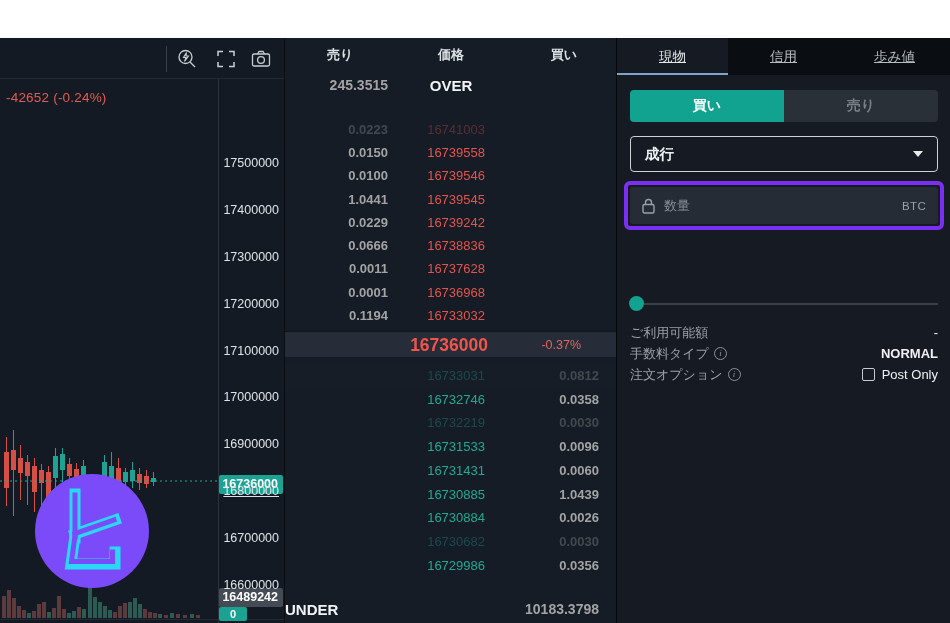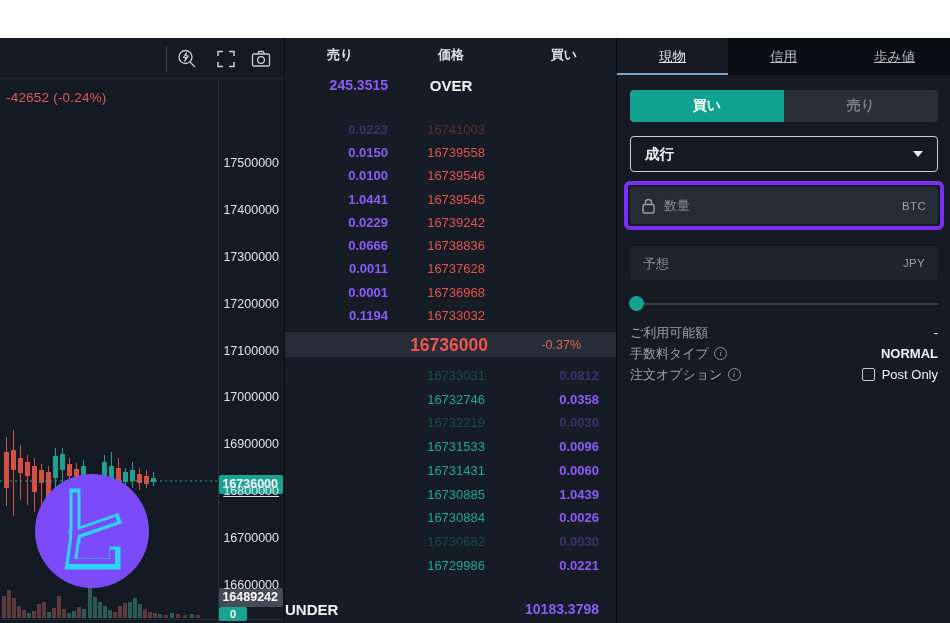--- a/index.html
+++ b/index.html
@@ -31,21 +31,21 @@
     padding:0;background:#1aa392;}
   .logo{position:absolute;left:35px;top:436px;width:114px;height:114px;}
   
   .book-sec{left:284px;width:332px;background:var(--book-bg);border-left:1px solid #0a0d13;}
   .ob-head{position:absolute;top:8px;left:0;width:332px;height:20px;font-size:13px;font-weight:bold;color:#dde1e6;}
   .ob-head .h-sell{position:absolute;left:42px;}
   .ob-head .h-price{position:absolute;left:0;width:332px;text-align:center;}
   .ob-head .h-buy{position:absolute;right:40px;}
   .ob-row{position:absolute;left:0;width:332px;}
   .ob-row span{position:absolute;transform:translateY(-50%);top:50%;white-space:nowrap;}
-  .sz{font-size:13px;font-weight:bold;color:#8b5cf6;}
+  .sz{font-size:13px;font-weight:bold;color:#a3a3a3;}
   .sz.ask{right:229px;} .sz.bid{right:18px;}
   .px{font-size:13px;right:132px;}
   .px.ask{color:var(--red);} .px.bid{color:var(--green);}
   .dim{opacity:.32;}
   .over-row{top:36px;height:22px;}
   .over-row .lbl{left:0;width:332px;text-align:center;font-size:15px;font-weight:bold;color:#f2f4f6;}
   .over-row .sz{font-size:14px;}
   .under-row{top:560px;height:22px;}
   .under-row .lbl{left:0;width:332px;text-align:left;font-size:15px;font-weight:bold;color:#f2f4f6;}
   .under-row .sz{font-size:14px;right:18px;}
@@ -330,21 +330,21 @@
         </div>
         <div class="ob-row" style="height: 23.75px;">
           <span class="sz bid">0.0026</span>
           <span class="px bid">16730884</span>
         </div>
         <div class="ob-row dim" style="height: 23.75px;">
           <span class="sz bid">0.0030</span>
           <span class="px bid">16730682</span>
         </div>
         <div class="ob-row" style="height: 23.75px;">
-          <span class="sz bid">0.0221</span>
+          <span class="sz bid">0.0356</span>
           <span class="px bid">16729986</span>
         </div>
       </div>
 
     <div class="ob-row under-row">
       <span class="lbl">UNDER</span>
       <span class="sz">10183.3798</span>
     </div>
   </section>
 
@@ -369,24 +369,20 @@
       <div class="qty-field">
         <svg class="lock" viewBox="0 0 13 16" fill="none" stroke="#9aa0a7" stroke-width="1.4">
           <rect x="1" y="6.5" width="11" height="8.5" rx="1.5"></rect>
           <path d="M3.5 6.5 V4.5 a3 3 0 0 1 6 0 V6.5"></path>
         </svg>
         <input class="field-input" placeholder="数量" style="">
         <span class="unit">BTC</span>
       </div>
     </div>
 
-    <div class="est-field">
-      <input class="field-input" placeholder="予想" style="">
-      <span class="unit">JPY</span>
-    </div>
 
     <div class="slider">
       <div class="track"></div>
       <div class="handle"></div>
     </div>
 
     <div class="info-rows" id="info-rows">
         <div class="info-row">
           <span class="lab">ご利用可能額</span>
           <span class="val">

